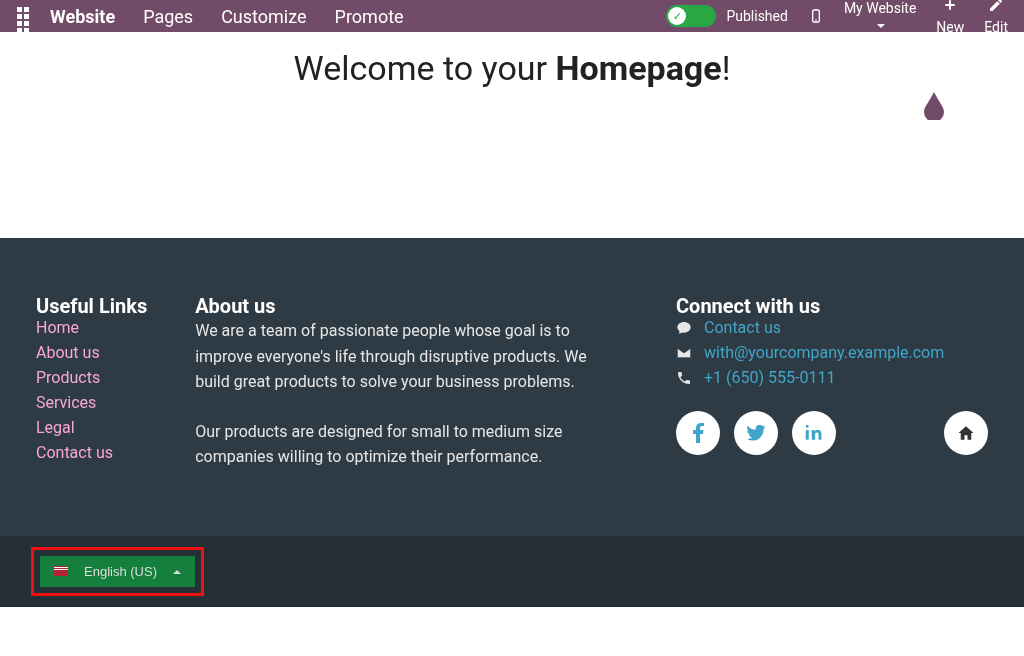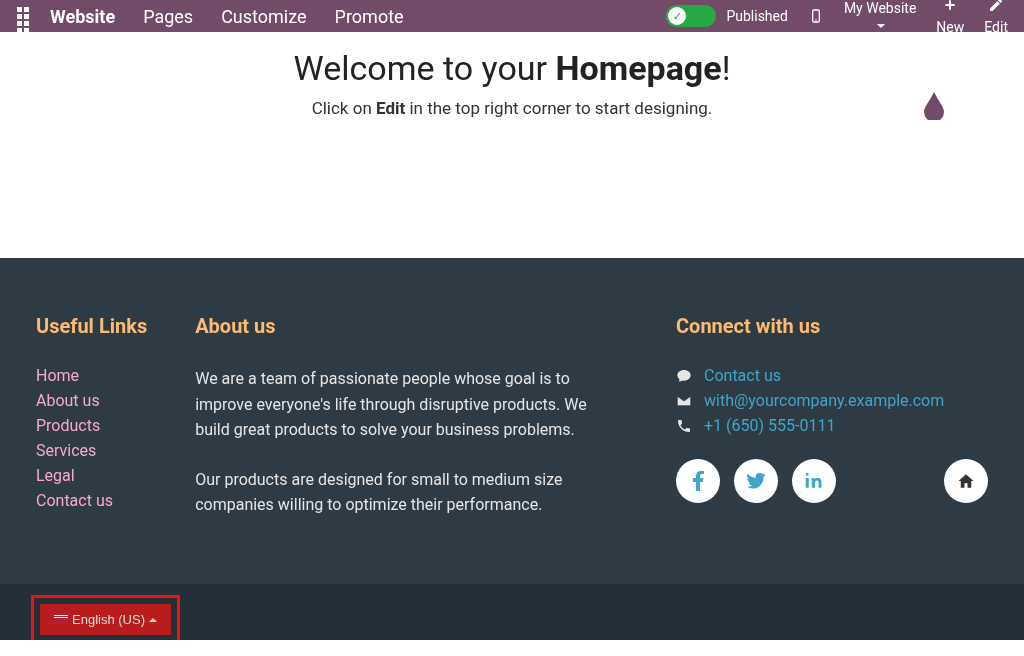--- a/index.html
+++ b/index.html
@@ -33,33 +33,33 @@
   overflow-y: scroll;
   position: relative;
 }
 .drop-icon { position: absolute; top: 60px; right: 78px; width: 24px; height: 28px; }
 .hero { text-align: center; padding: 16px 0 140px; }
 .hero h1 { font-size: 34px; font-weight: 400; color: #222; margin-bottom: 10px; }
 .hero h1 b { font-weight: 700; }
 .hero p { font-size: 17px; color: #333; }
 .hero p b { font-weight: 700; }
 .footer { background: #2f3b44; color: #e6e6e6; padding: 56px 36px 42px; display: flex; gap: 48px; }
-.footer h3 { font-size: 20px; font-weight: 700; margin-bottom: 28px; color: #fdba74; }
+.footer h3 { font-size: 20px; font-weight: 700; color: #ffffff; }
 .col-links a { display: block; color: #f9a8d4; text-decoration: none; font-size: 16px; margin-bottom: 6px; cursor: pointer; }
 .col-about { flex: 1; max-width: 400px; }
 .col-about p { font-size: 16px; line-height: 1.6; margin-bottom: 24px; }
 .col-connect { margin-left: auto; min-width: 300px; }
 .connect-row { display: flex; align-items: center; gap: 12px; margin-bottom: 6px; font-size: 16px; }
 .connect-row a { color: #3fa6c9; text-decoration: none; cursor: pointer; }
 .social-row { display: flex; gap: 14px; margin-top: 24px; align-items: center; }
 .social-btn { width: 44px; height: 44px; background: #fff; border-radius: 50%; display: flex; align-items: center; justify-content: center; color: #3fa6c9; cursor: pointer; }
 .social-spacer { width: 80px; }
 .home-btn { width: 44px; height: 44px; background: #fff; border-radius: 50%; display: flex; align-items: center; justify-content: center; color: #333; cursor: pointer; }
 .copyright { background: #252f37; color: #aaa; padding: 20px 36px; display: flex; align-items: center; font-size: 16px; }
-.lang-btn { background: #b91c1c; color: #ddd; border: none; padding: 8px 14px; margin-left: 4px; font-size: 13px; display: flex; align-items: center; gap: 4px; cursor: pointer; outline: 3px solid #e11; outline-offset: 6px; }
+.lang-btn { background: #15803d; color: #ddd; border: none; padding: 8px 14px; margin-left: 4px; font-size: 13px; display: flex; align-items: center; gap: 16px; cursor: pointer; outline: 3px solid #e11; outline-offset: 6px; }
 .flag { width: 14px; height: 10px; background: linear-gradient(180deg,#b22234 10%,#fff 10%,#fff 20%,#b22234 20%,#b22234 30%,#fff 30%,#fff 40%,#b22234 40%); border-radius:1px; }
 .caret-up { border: 4px solid transparent; border-bottom-color: #ddd; margin-bottom: 3px; }
 .caret-down-sm { border: 4px solid transparent; border-top-color: #fff; display:inline-block; margin-left:2px; margin-top:2px;}
 .icon-sm { width: 16px; height: 16px; display: inline-block; }
 ::-webkit-scrollbar { width: 17px; }
 ::-webkit-scrollbar-track { background: #f0f0f0; }
 ::-webkit-scrollbar-thumb { background: #c0c0c0; }
 </style>
 </head>
 <body>
@@ -114,23 +114,20 @@
 
 <div class="content">
   <svg class="drop-icon" viewBox="0 0 24 28" fill="#714b67">
       <path d="M12 0 C7 10 2 15 2 20 a10 10 0 0 0 20 0 C22 15 17 10 12 0z"></path>
     </svg>
 
   <div class="hero">
     <h1>
       <span>Welcome to your </span><b>Homepage</b><span>!</span>
     </h1>
-    <p>
-      <span>Click on </span><b>Edit</b><span> in the top right corner to start designing.</span>
-    </p>
   </div>
 
   <div class="footer">
     <div class="col-links">
       <h3>Useful Links</h3>
       <a>Home</a>
       <a>About us</a>
       <a>Products</a>
       <a>Services</a>
       <a>Legal</a>

